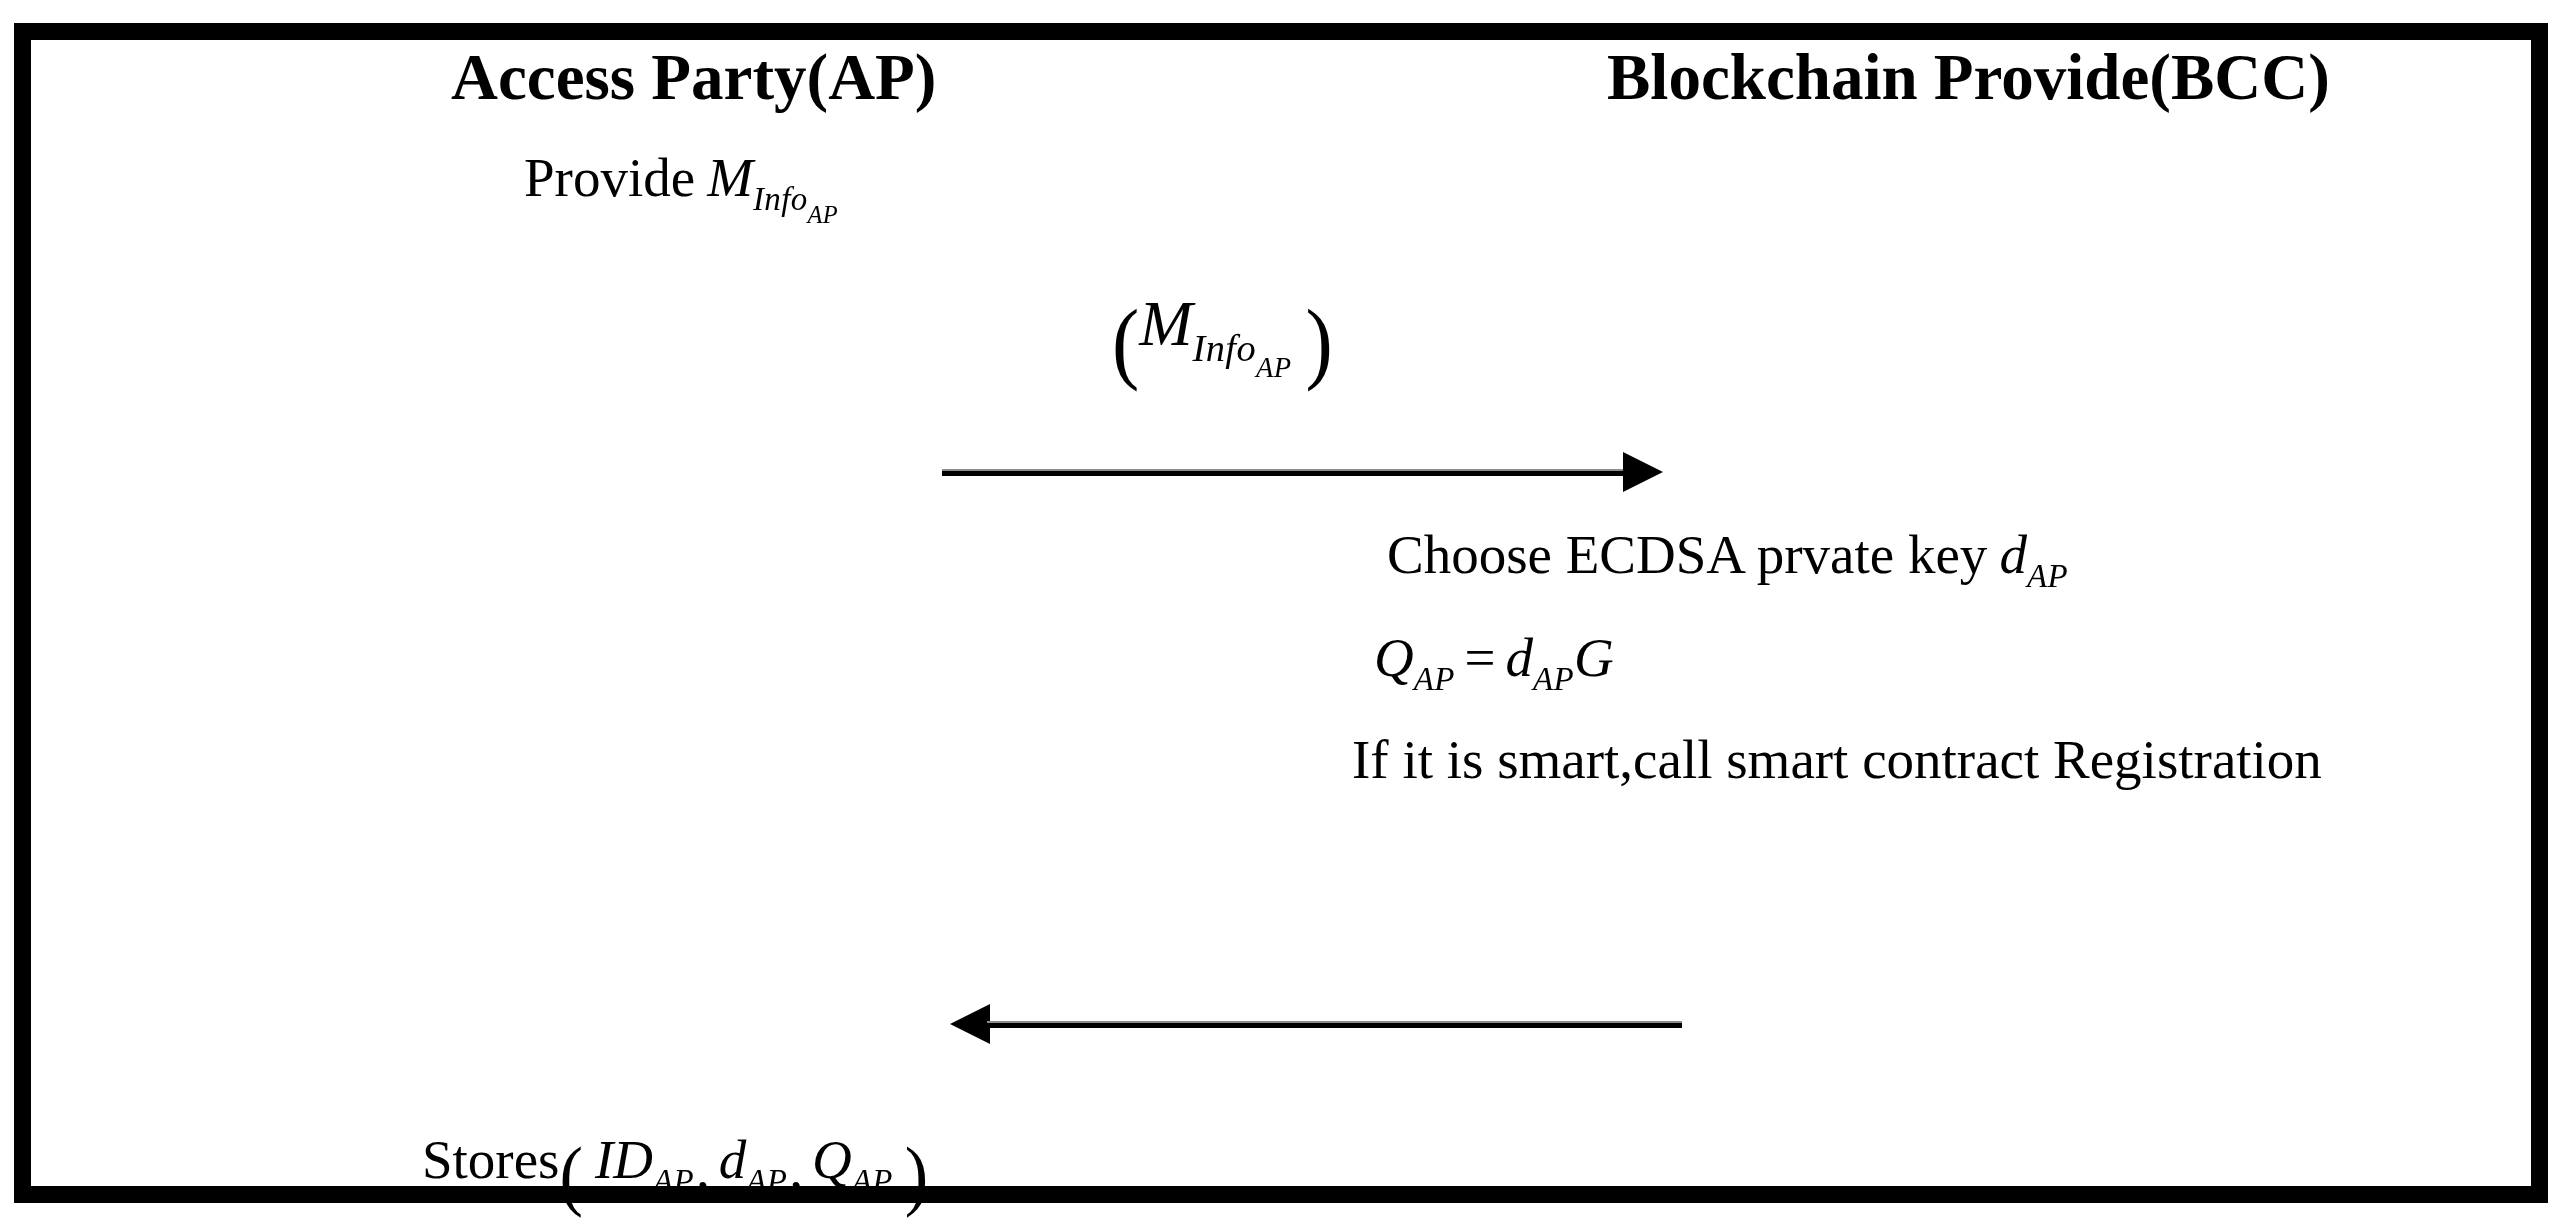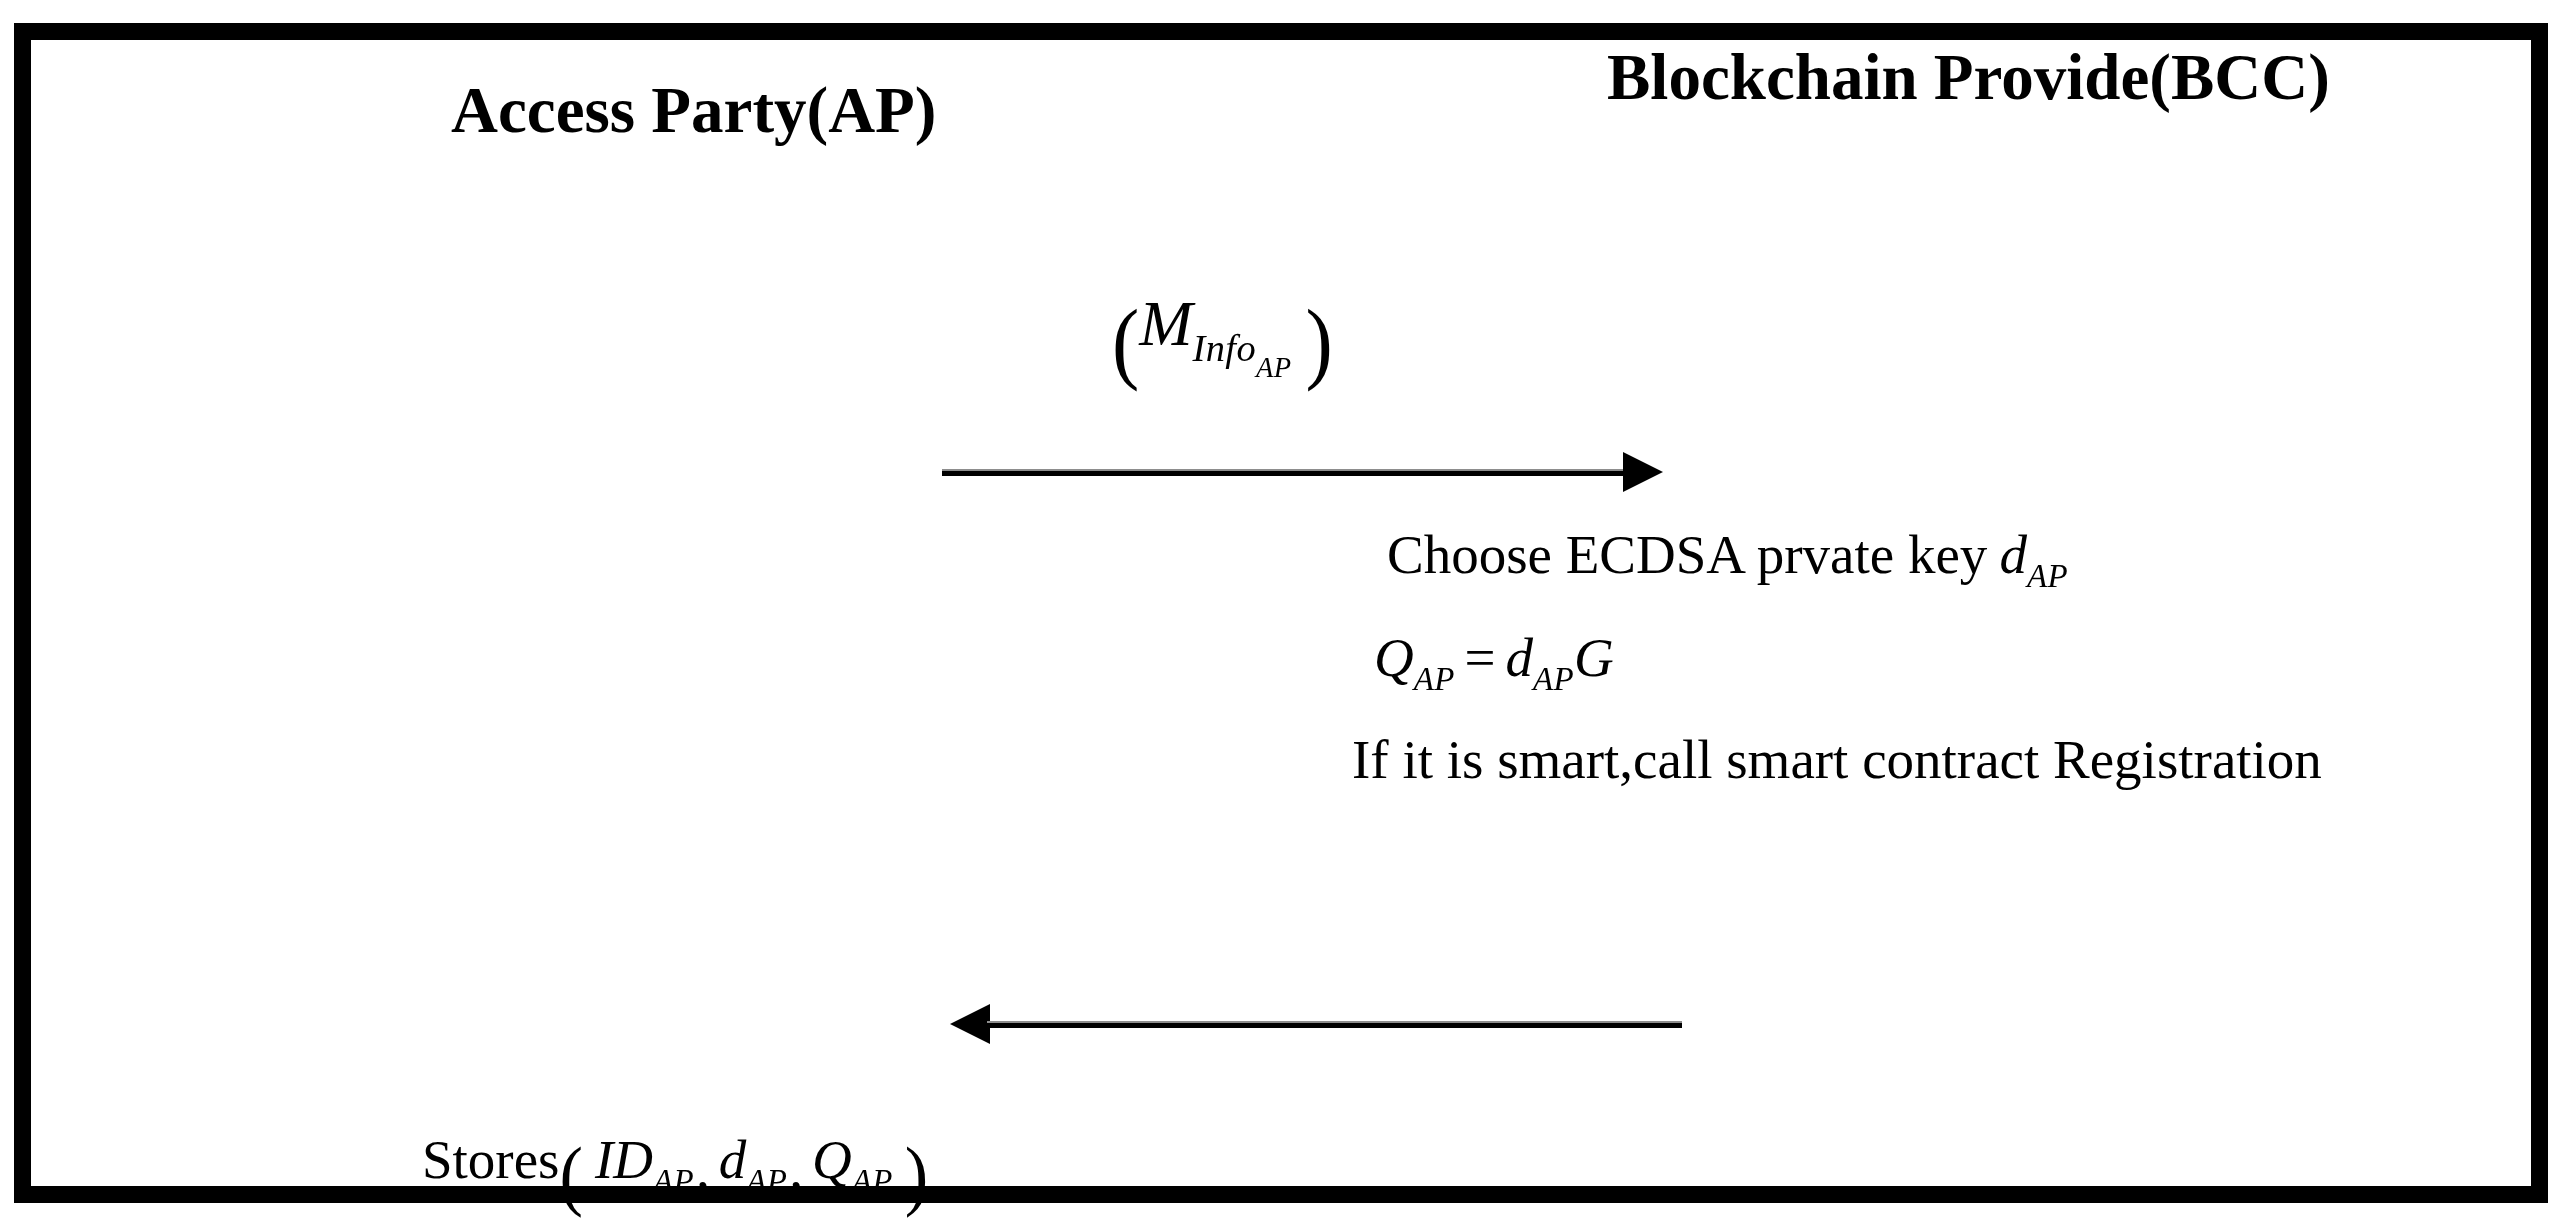--- a/index.html
+++ b/index.html
@@ -86,23 +86,26 @@
     border-bottom: 20px solid transparent;
     border-right: 40px solid #000;
   }
 </style>
 </head>
 <body>
 
 <div class="canvas">
   <div class="frame"></div>
 
-  <div class="t actor" style="left:451px; top:43px;margin-top:33px;">Access Party(AP)</div>
+  <div class="t actor" style="left:451px; top:43px;">Access Party(AP)</div>
   <div class="t actor" style="left:1607px; top:43px;">Blockchain Provide(BCC)</div>
 
+  <div class="t" style="left:524px; top:149px;">
+    <span class="rm">Provide</span><span class="sp"></span><span class="mi">M</span><span class="sub"><span class="mi">Info</span><span class="sub2"><span class="mi">AP</span></span></span>
+  </div>
 
   <div class="t mlabel" style="left:1112px; top:290px;">
     <span class="paren">(</span><span class="mi">M</span><span class="sub"><span class="mi">Info</span><span class="sub2"><span class="mi">AP</span></span></span><span class="sp"></span><span class="paren">)</span>
   </div>
 
   <div>
     <div class="shaft" style="left:942px; top:469px; width:686px;"></div>
     <div class="head-right" style="left:1623px; top:452px;"></div>
   </div>
 

